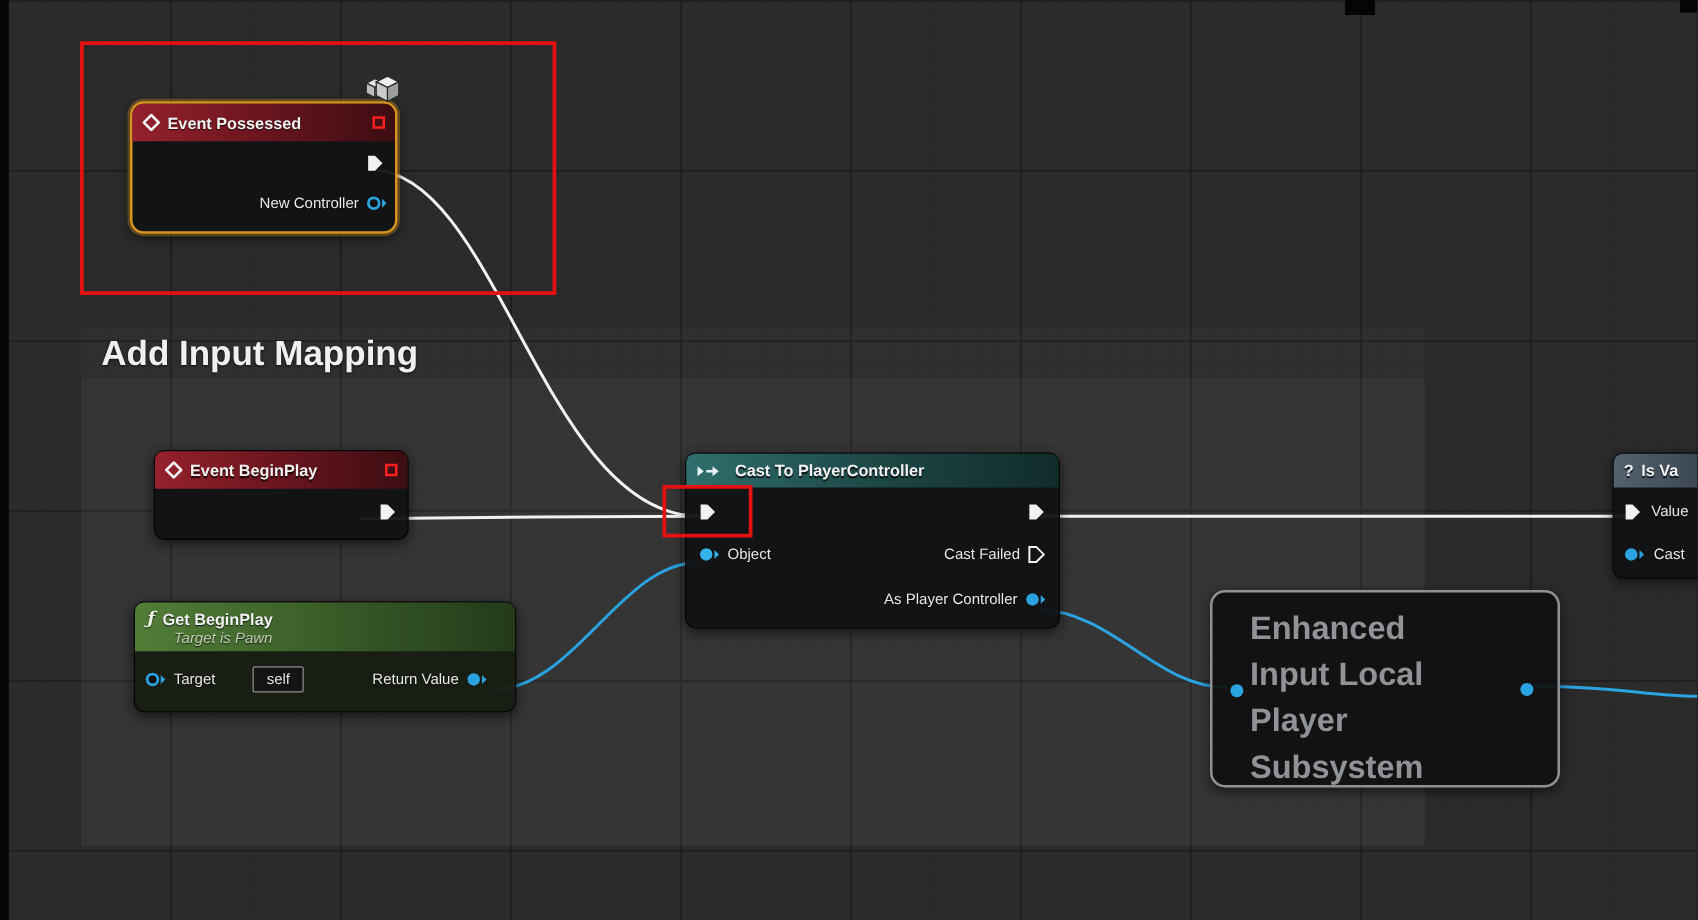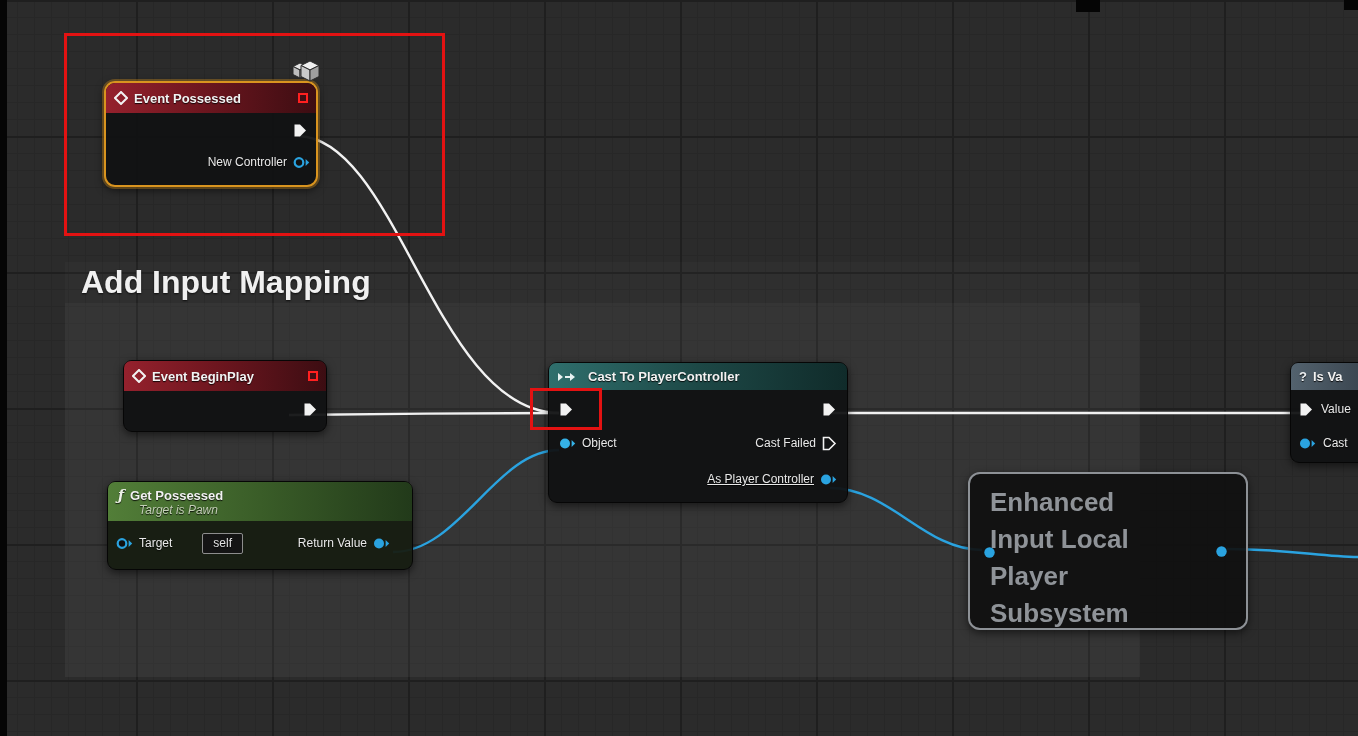--- a/index.html
+++ b/index.html
@@ -16,21 +16,21 @@
     background-size:136px 136px,136px 136px,17px 17px,17px 17px;
   }
 
   .edge-strip-left{position:absolute;left:0;top:0;width:7px;height:736px;background:#050505;z-index:7;}
   .edge-blob-topright{position:absolute;left:1076px;top:0;width:24px;height:12px;background:#050505;z-index:7;}
   .edge-blob-corner{position:absolute;left:1344px;top:0;width:14px;height:10px;background:#050505;z-index:7;}
 
   
   .comment{position:absolute;left:65px;top:262px;width:1075px;height:415px;z-index:1;display:flex;flex-direction:column;}
   .comment-titlebar{height:41px;background:rgba(255,255,255,0.02);display:flex;align-items:center;padding:0 16px;}
-  .comment-title{font-size:32px;font-weight:bold;color:#f0f0f0;text-shadow:0 1px 2px rgba(0,0,0,.7);}
+  .comment-title{font-size:28px;font-weight:bold;color:#f0f0f0;text-shadow:0 1px 2px rgba(0,0,0,.7);}
   .comment-body{flex:1;background:rgba(255,255,255,0.05);}
 
   
   .wires{position:absolute;left:0;top:0;z-index:2;}
 
   
   .node{position:absolute;border-radius:9px;background:rgba(17,18,19,0.95);
         border:1px solid #060606;box-shadow:0 3px 9px rgba(0,0,0,.55);z-index:3;}
   .node.selected{border:2px solid #d9941f;box-shadow:0 0 0 2px rgba(217,148,31,.35),0 3px 9px rgba(0,0,0,.6);}
   .hdr{display:flex;align-items:center;gap:6px;padding:0 8px;height:28px;
@@ -60,25 +60,25 @@
   .fn-glyph{font-style:italic;font-family:"DejaVu Serif",serif;font-size:14px;color:#eef3e8;}
   .subtitle{font-style:italic;font-weight:normal;font-size:12px;color:#c3d0b6;margin-left:21px;}
   .n-getctrl .r1{height:48px;padding:0 22px 4px 8px;}
   .selfbox{padding:1px 10px 2px;border:1px solid #8d8d8d;background:#141414;color:#e2e2e2;
            font-size:12px;border-radius:2px;line-height:16px;margin-left:24px;}
 
   .n-cast{left:548px;top:362px;width:300px;}
   .n-cast .hdr{height:27px;}
   .n-cast .r1{height:34px;padding:4px 10px 0;}
   .n-cast .r2{height:38px;padding:0 10px;text-align:right;}
-  .n-cast .r3{height:40px;padding:0 10px 6px;text-decoration:underline;}
+  .n-cast .r3{height:40px;padding:0 10px 6px;}
 
   .n-subsys{left:968px;top:472px;width:280px;height:158px;border:2px solid #8d9196;border-radius:12px;
             background:rgba(16,16,16,0.93);}
-  .subsys-title{margin:10px 0 0 20px;width:170px;font-size:26px;font-weight:bold;color:#8f9398;line-height:1.42;}
+  .subsys-title{margin:10px 0 0 30px;width:170px;font-size:26px;font-weight:bold;color:#8f9398;line-height:1.42;}
   .pin-abs{position:absolute;}
 
   .n-isvalid{left:1290px;top:362px;width:150px;}
   .n-isvalid .hdr{height:27px;}
   .n-isvalid .r1{height:34px;padding:4px 8px 0;gap:7px;}
   .n-isvalid .r2{height:38px;padding:0 8px;gap:7px;}
   .q-glyph{font-weight:bold;font-size:13px;color:#eceff2;}
 
   .pin{flex:0 0 auto;display:block;}
 
@@ -153,21 +153,21 @@
       <svg class="pin" width="15" height="15" viewBox="0 0 15 15">
         <path d="M1.5,1.5 h5.5 l6,6 -6,6 h-5.5 z" fill="#f2f2f2"></path>
       </svg>
     </div>
   </div>
 
   <div class="node n-getctrl">
     <div class="hdr hdr-green">
       <div class="fn-line">
         <span class="fn-glyph">ƒ</span>
-        <span>Get Possessed</span>
+        <span>Get BeginPlay</span>
       </div>
       <div class="subtitle">Target is Pawn</div>
     </div>
     <div class="row r1">
       <div class="row gap">
         <svg class="pin" width="17" height="13" viewBox="0 0 17 13">
           <circle cx="6" cy="6.5" r="4.3" fill="#101010" stroke="#2aa3e0" stroke-width="2.2"></circle>
           <path d="M12.6,2.9 L16.2,6.5 L12.6,10.1 Z" fill="#2aa3e0"></path>
         </svg>
         <span>Target</span>

